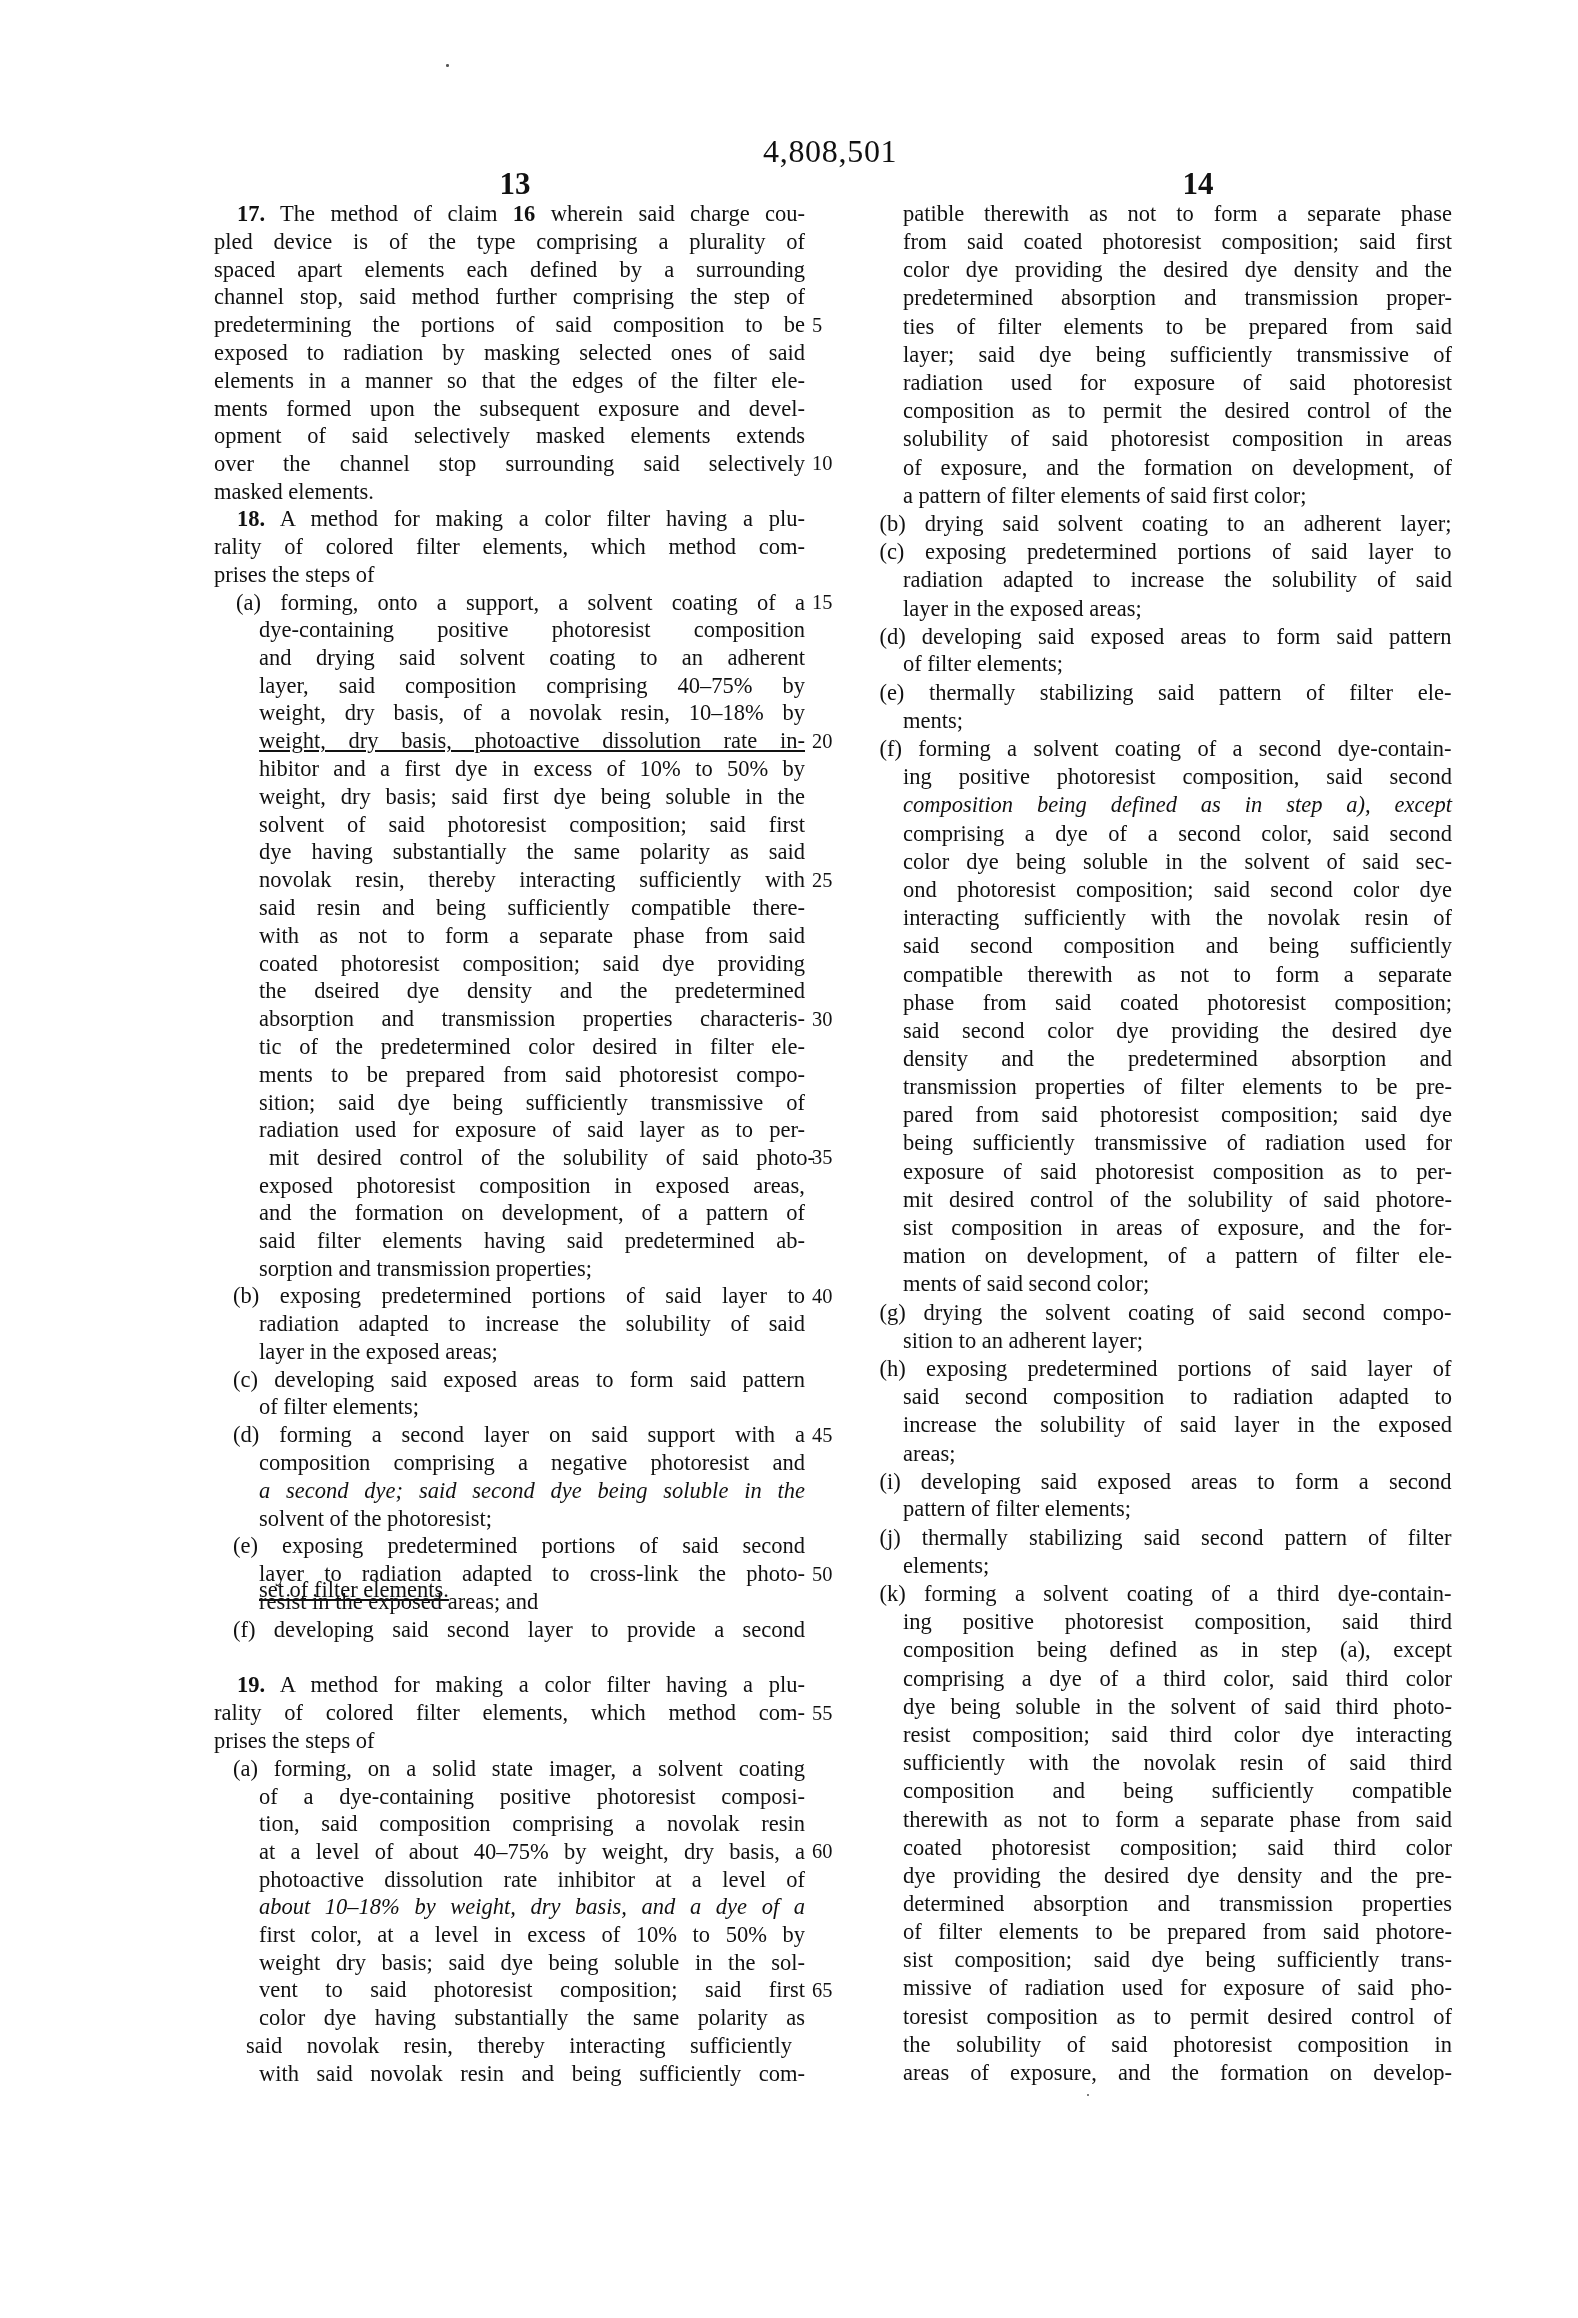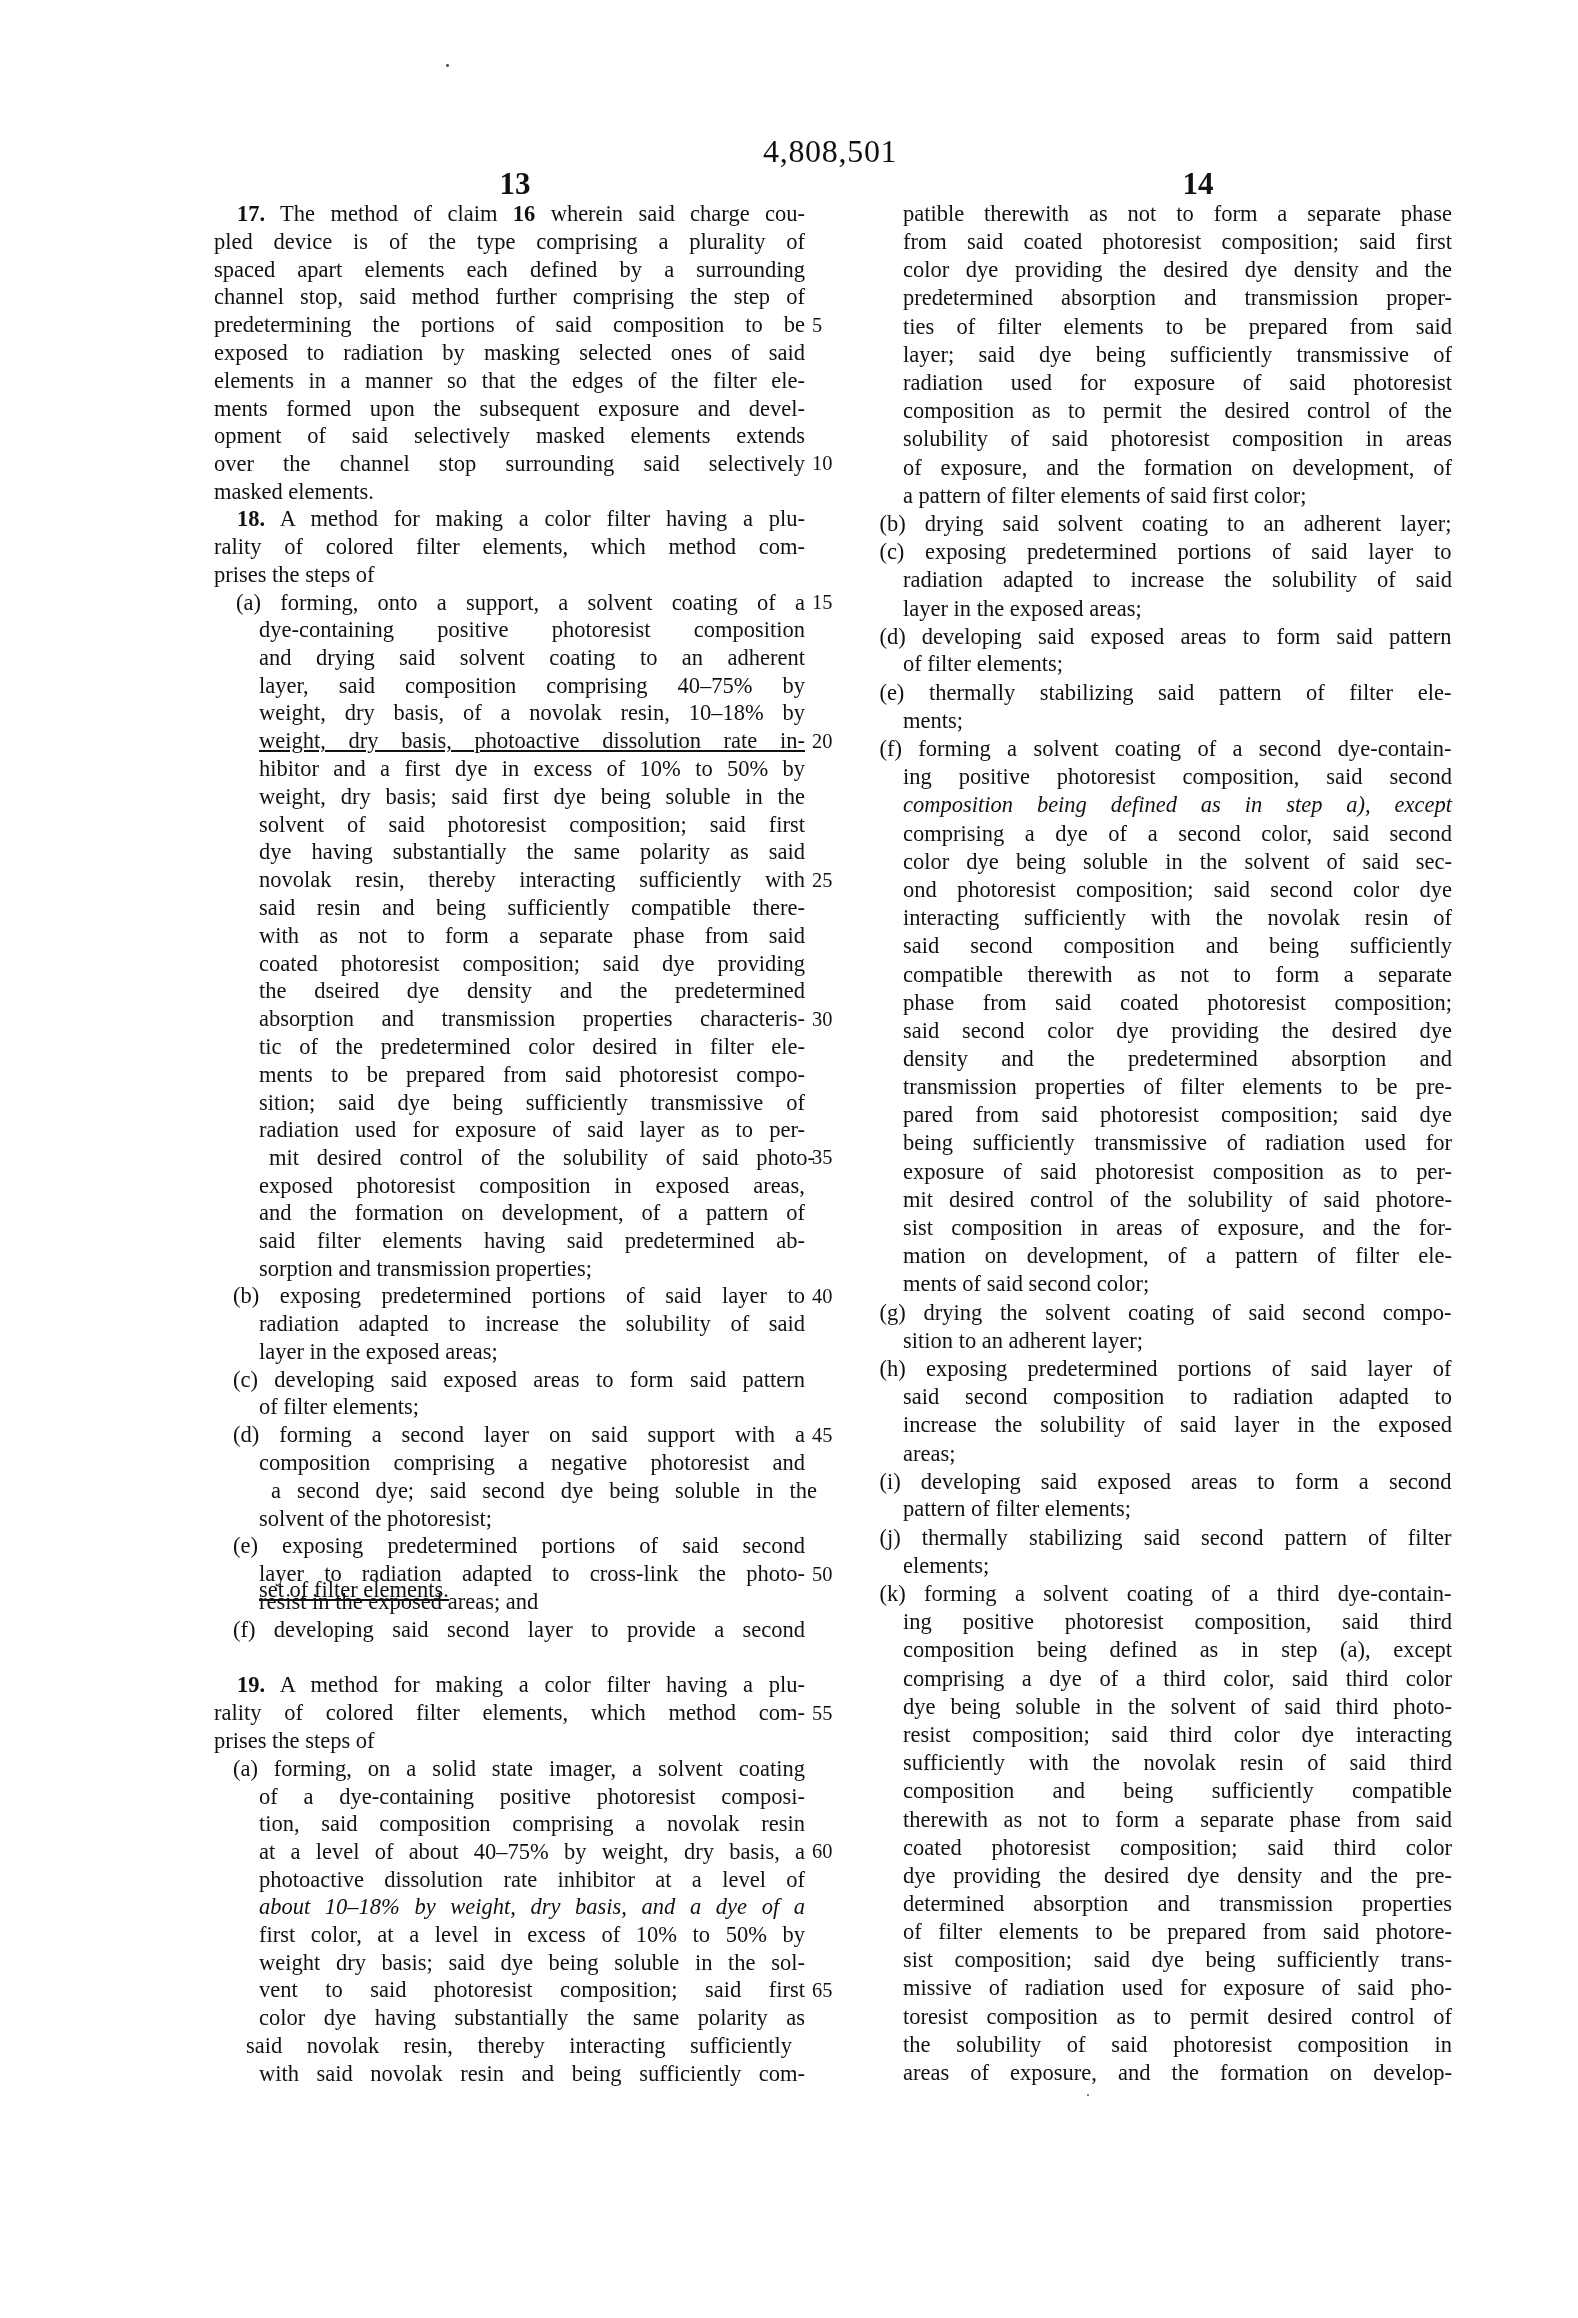--- a/index.html
+++ b/index.html
@@ -71,21 +71,21 @@
       <div class="line" style="top: 1199px; left: 45px; width: 546px; white-space: normal; overflow: visible;">and the formation on development, of a pattern of</div>
       <div class="line" style="top: 1227px; left: 45px; width: 546px; white-space: normal; overflow: visible;">said filter elements having said predetermined ab-</div>
       <div class="line last" style="top: 1255px; left: 45px; width: 546px; white-space: normal; overflow: visible;">sorption and transmission properties;</div>
       <div class="line" style="top: 1282px; left: 19px; width: 572px; white-space: normal; overflow: visible;">(b) exposing predetermined portions of said layer to</div>
       <div class="line" style="top: 1310px; left: 45px; width: 546px; white-space: normal; overflow: visible;">radiation adapted to increase the solubility of said</div>
       <div class="line last" style="top: 1338px; left: 45px; width: 546px; white-space: normal; overflow: visible;">layer in the exposed areas;</div>
       <div class="line" style="top: 1366px; left: 19px; width: 572px; white-space: normal; overflow: visible;">(c) developing said exposed areas to form said pattern</div>
       <div class="line last" style="top: 1393px; left: 45px; width: 546px; white-space: normal; overflow: visible;">of filter elements;</div>
       <div class="line" style="top: 1421px; left: 19px; width: 572px; white-space: normal; overflow: visible;">(d) forming a second layer on said support with a</div>
       <div class="line" style="top: 1449px; left: 45px; width: 546px; white-space: normal; overflow: visible;">composition comprising a negative photoresist and</div>
-      <div class="line" style="top: 1477px; left: 57px; width: 546px; white-space: normal; overflow: visible;">a second dye; said second dye being soluble in the</div>
+      <div class="line" style="top: 1477px; left: 45px; width: 546px; white-space: normal; overflow: visible; font-style: italic;">a second dye; said second dye being soluble in the</div>
       <div class="line last" style="top: 1505px; left: 45px; width: 546px; white-space: normal; overflow: visible;">solvent of the photoresist;</div>
       <div class="line" style="top: 1532px; left: 19px; width: 572px; white-space: normal; overflow: visible;">(e) exposing predetermined portions of said second</div>
       <div class="line" style="top: 1560px; left: 45px; width: 546px; white-space: normal; overflow: visible;">layer to radiation adapted to cross-link the photo-</div>
       <div class="line last" style="top: 1588px; left: 45px; width: 546px; white-space: normal; overflow: visible;">resist in the exposed areas; and</div>
       <div class="line" style="top: 1616px; left: 19px; width: 572px; white-space: normal; overflow: visible;">(f) developing said second layer to provide a second</div>
       <div class="line last" style="top: 1576px; left: 45px; width: 546px; white-space: normal; overflow: visible; text-decoration: underline;">set of filter elements.</div>
       <div class="line" style="top: 1671px; left: 23px; width: 568px; white-space: normal; overflow: visible;"><b>19.</b> A method for making a color filter having a plu-</div>
       <div class="line" style="top: 1699px; left: 0px; width: 591px; white-space: normal; overflow: visible;">rality of colored filter elements, which method com-</div>
       <div class="line last" style="top: 1727px; left: 0px; width: 591px; white-space: normal; overflow: visible;">prises the steps of</div>
       <div class="line" style="top: 1755px; left: 19px; width: 572px; white-space: normal; overflow: visible;">(a) forming, on a solid state imager, a solvent coating</div>

